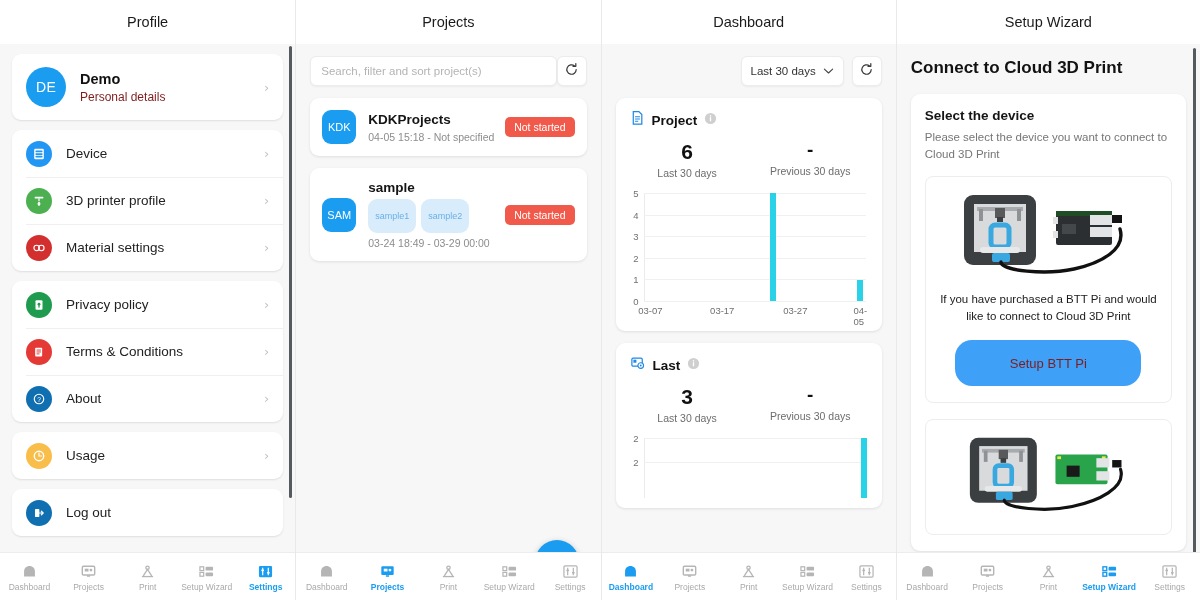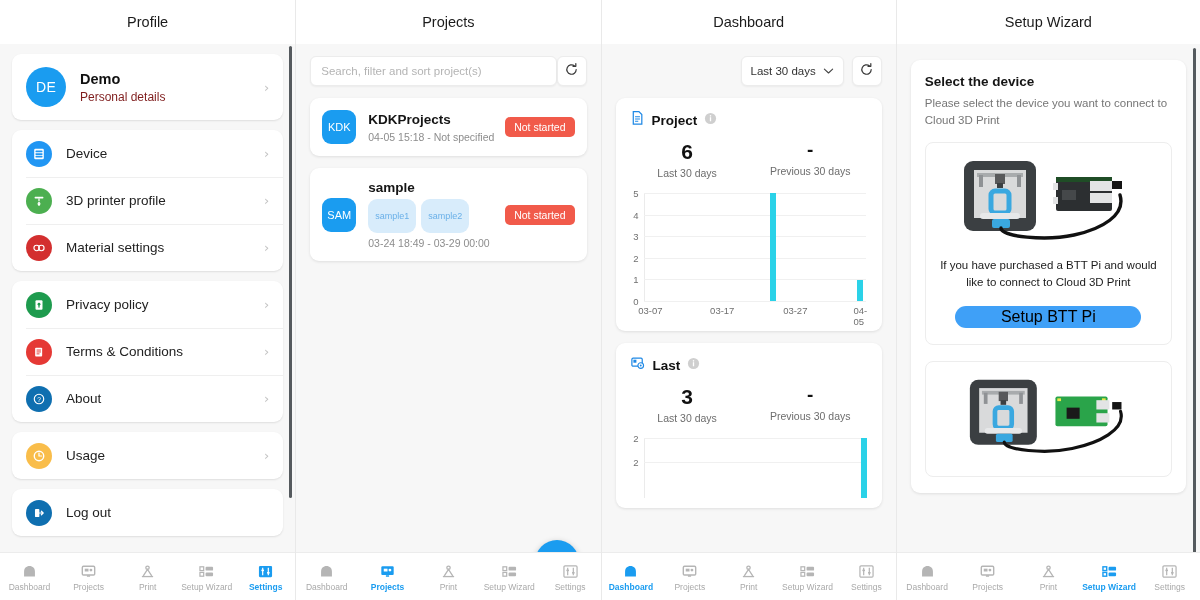--- a/index.html
+++ b/index.html
@@ -229,24 +229,24 @@
     margin-top: 12px;
     border: 1px solid #ededed;
     border-radius: 8px;
     padding: 14px 10px 16px 10px;
     text-align: center;
   }
   .device-cap { font-size: 11.5px; color: #1b1b1b; line-height: 1.55; margin-top: 10px; }
   .primary-btn {
     margin: 14px auto 0 auto;
     display: block;
-    width: 186px; height: 22px;
-    background: #3fa0f7; color: #000000;
+    width: 186px; height: 46px;
+    background: #3fa0f7; color: #7f1d1d;
     border: none; border-radius: 17px;
-    font-size: 16px;
+    font-size: 13px;
     font-family: "Liberation Sans", sans-serif;
     cursor: pointer;
   }
 
   
   .bottomnav {
     position: absolute; left: 0; right: 0; bottom: 0;
     height: 48px;
     background: #fff;
     border-top: 1px solid #ececec;
@@ -716,20 +716,21 @@
       </div>
     </div>
   </div>
 
   <div class="vsep"></div>
 
   <div class="panel p4">
     <div class="panel-title">Setup Wizard</div>
     <div class="panel-body">
 
+      <div class="wiz-title">Connect to Cloud 3D Print</div>
 
       <div class="wiz-card">
         <div class="wiz-h">Select the device</div>
         <div class="wiz-p">Please select the device you want to connect to Cloud 3D Print</div>
 
         <div class="device-box">
           <span>
             <svg width="196" height="86" viewBox="0 0 196 86">
               <rect x="14" y="4" width="72" height="70" rx="9" fill="#3b3f42"></rect>
               <rect x="24" y="13" width="52" height="48" fill="#d9dadb"></rect>

